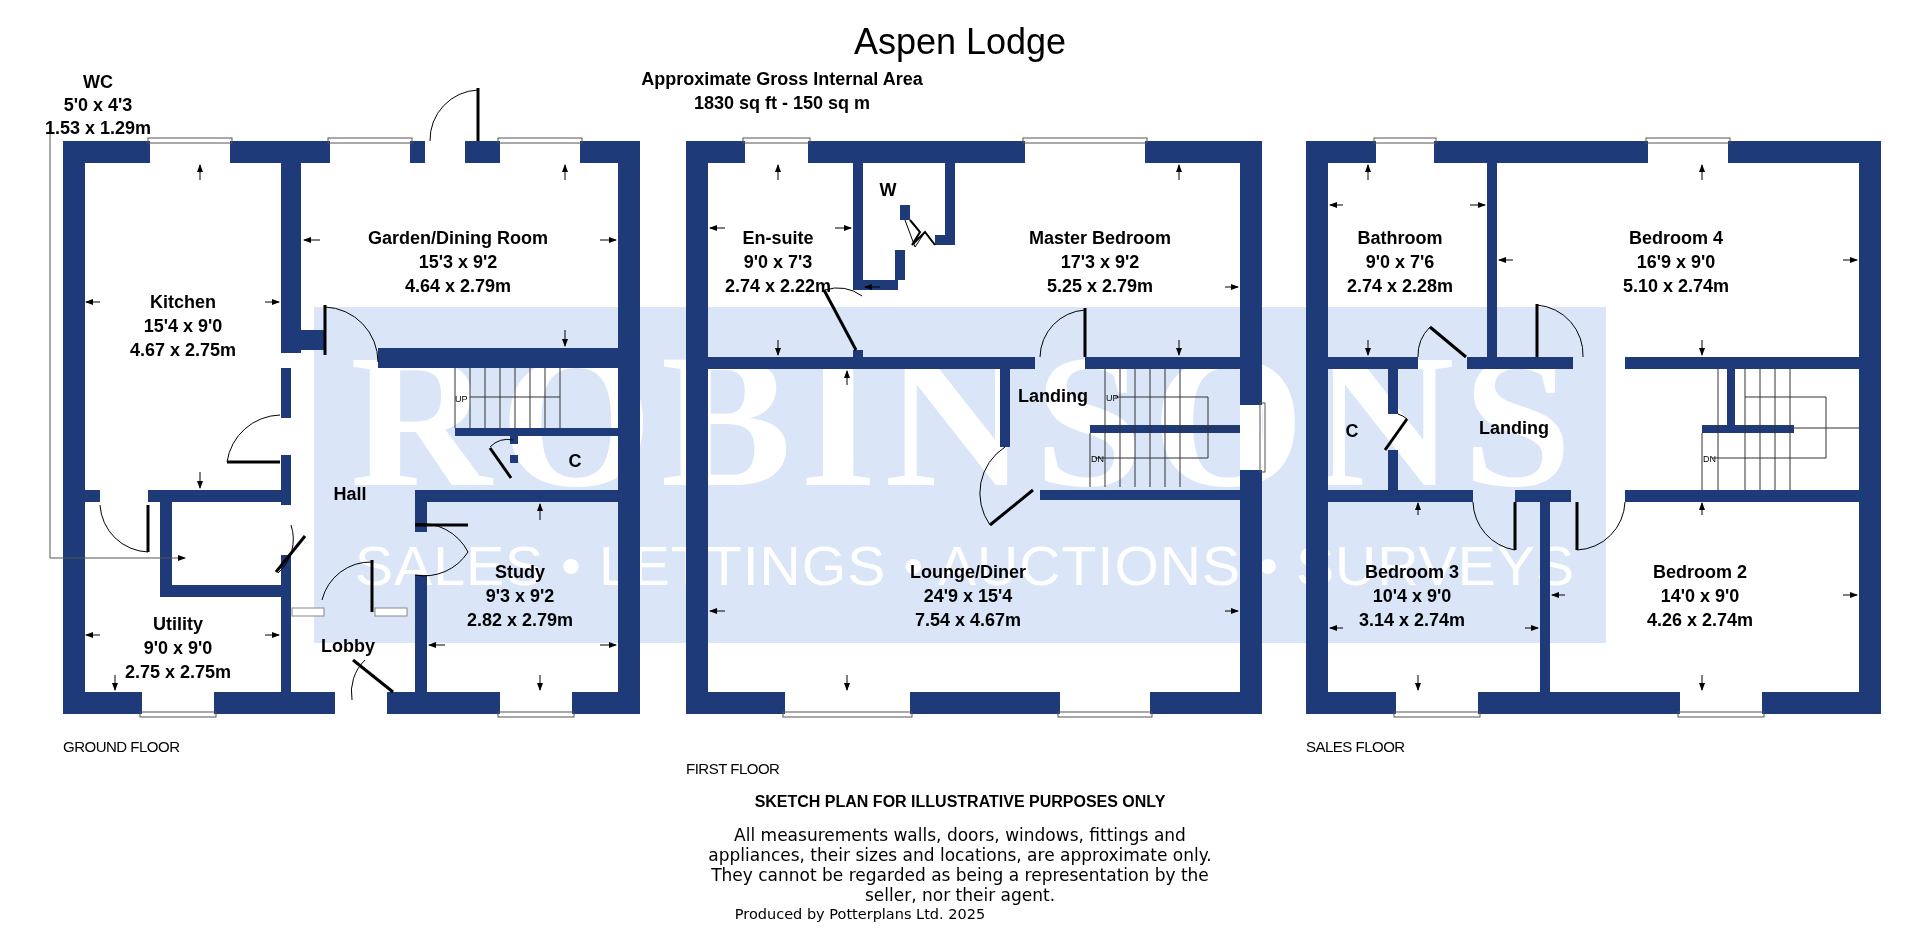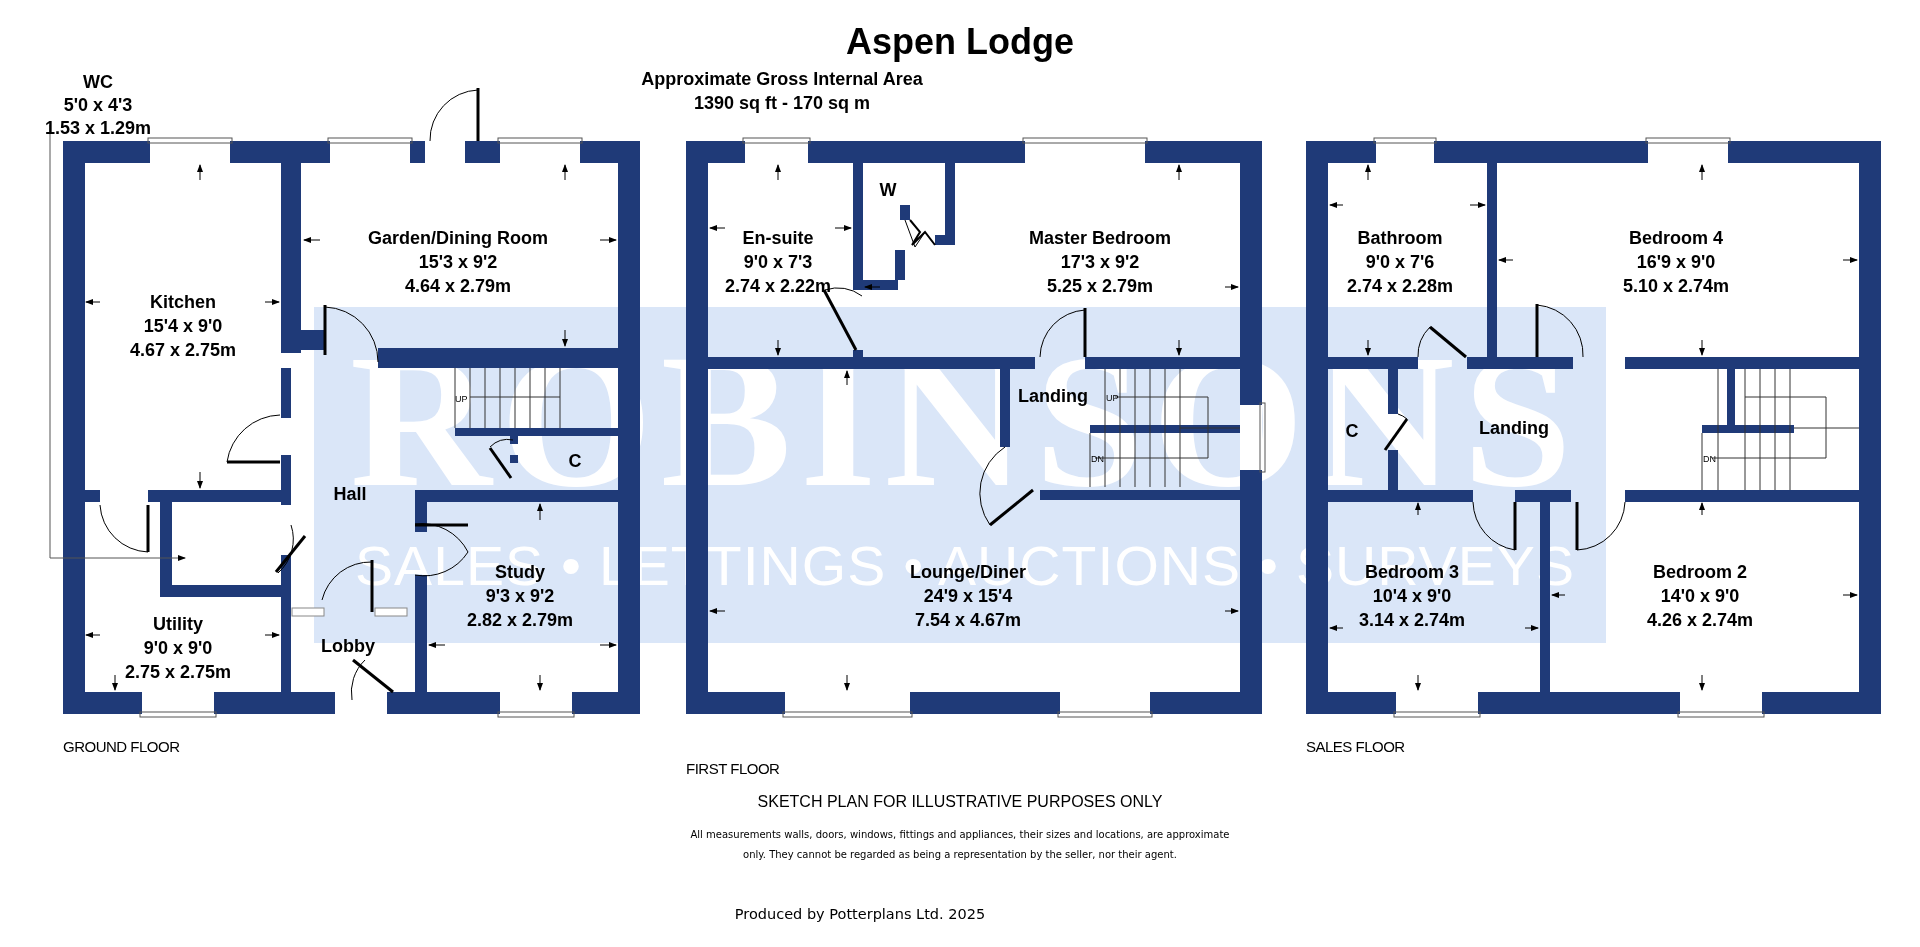--- a/index.html
+++ b/index.html
@@ -1,36 +1,36 @@
 <!DOCTYPE html>
 <html><head>
 <meta charset="utf-8">
 <style>
   html, body { margin: 0; padding: 0; background: #ffffff; }
   body { width: 1920px; height: 947px; position: relative; overflow: hidden; font-family: "Liberation Sans", sans-serif; color: #000; }
-  .title { position: absolute; left: 0; width: 1920px; top: 22px; text-align: center; font-weight: bold; font-size: 36px; line-height: 40px; }
+  .title { position: absolute; left: 0; width: 1920px; top: 22px; text-align: center; font-weight: normal; font-size: 36px; line-height: 40px; }
   .subtitle { position: absolute; left: 0; width: 1564px; text-align: center; font-weight: bold; font-size: 18px; line-height: 22px; }
   .sub1 { top: 68px; }
   .sub2 { top: 92px; }
   svg.plan { position: absolute; left: 0; top: 0; width: 1920px; height: 947px; }
   .room-text { font-family: "Liberation Sans", sans-serif; font-weight: bold; font-size: 18px; fill: #000; text-anchor: middle; }
   .small-text { font-family: "Liberation Sans", sans-serif; font-size: 9px; fill: #000; }
   .floor-label { position: absolute; top: 738px; font-weight: normal; font-size: 15px; letter-spacing: -0.5px; }
-  .disclaimer-title { position: absolute; left: 0; width: 1920px; top: 793px; text-align: center; font-weight: normal; font-size: 16px; }
-  .disclaimer-body { position: absolute; left: 690px; width: 540px; top: 825px; text-align: center; font-family: "DejaVu Sans", sans-serif; font-size: 10px; line-height: 20px; }
+  .disclaimer-title { position: absolute; left: 0; width: 1920px; top: 793px; text-align: center; font-weight: bold; font-size: 16px; }
+  .disclaimer-body { position: absolute; left: 690px; width: 540px; top: 825px; text-align: center; font-family: "DejaVu Sans", sans-serif; font-size: 17px; line-height: 20px; }
   .produced { position: absolute; left: 0; width: 1720px; top: 906px; text-align: center; font-family: "DejaVu Sans", sans-serif; font-size: 14.5px; }
   .wm-big { font-family: "Liberation Serif", serif; font-weight: bold; font-size: 190px; fill: #ffffff; letter-spacing: 8px; }
   .wm-small { font-family: "Liberation Sans", sans-serif; font-size: 56px; fill: #ffffff; letter-spacing: 1px; }
 </style>
 </head>
 <body>
 
 <div class="title">Aspen Lodge</div>
 <div class="subtitle sub1">Approximate Gross Internal Area</div>
-<div class="subtitle sub2">1390 sq ft - 170 sq m</div>
+<div class="subtitle sub2">1830 sq ft - 150 sq m</div>
 
 <svg class="plan" viewBox="0 0 1920 947" xmlns="http://www.w3.org/2000/svg">
   <defs>
     <marker id="arr" markerWidth="8" markerHeight="8" refX="7" refY="4" orient="auto">
       <path d="M0,1 L8,4 L0,7 Z" fill="#000"></path>
     </marker>
   </defs>
 
   <g>
     <rect x="314" y="307" width="1292" height="336" fill="#dae6f8"></rect>

